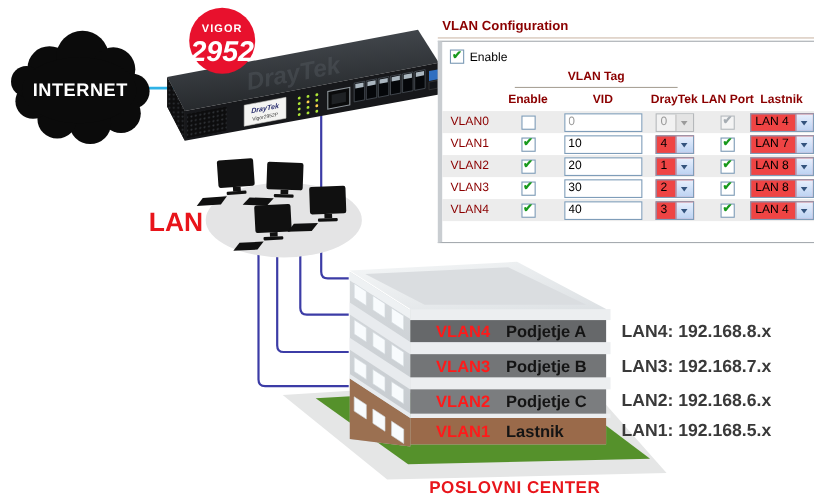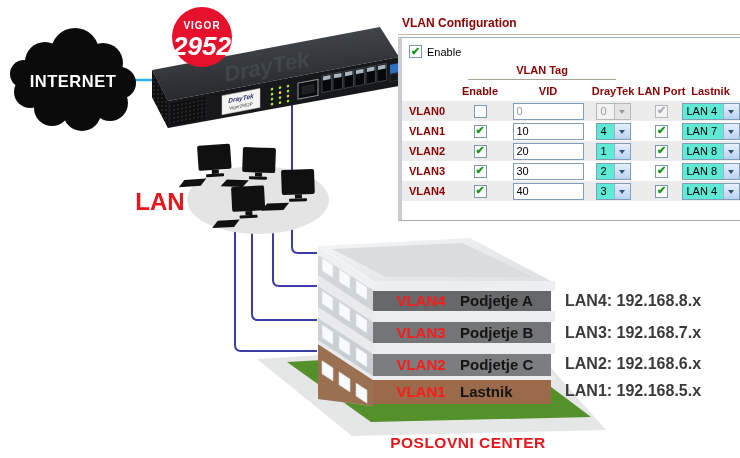--- a/index.html
+++ b/index.html
@@ -21,26 +21,26 @@
     line-height:1;margin-top:-1px;}
   .xp-check.dim{border-color:#b3b8bc;background:#f4f4f4;}
   .xp-check.dim.on::after{color:#a6adb3;}
   .vlantag{display:block;margin-left:66px;width:148px;text-align:center;color:#8b0000;
     font-weight:bold;padding:4px 0 3px;border-bottom:1px solid #aaa398;}
   .cols{display:grid;grid-template-columns:50px 56px 80px 50px 47px 51px;align-items:center;}
   .cols > *{justify-self:center;white-space:nowrap;}
   .col-headers{padding:5px 0 4px;color:#8b0000;font-weight:bold;}
   .vrow{height:20px;}
   .vrow.striped{background:#ececec;}
-  .rname{color:#8b0000;font-weight:bold;}
+  .rname{color:#8b0000;font-weight:normal;}
   .xp-input{width:66px;height:15px;border:1px solid #7f9db9;font:11px "Liberation Sans",sans-serif;
     padding:0 0 0 3px;background:#fff;color:#000;}
   .xp-input.dim{color:#9a9a9a;}
   .xp-combo{display:inline-flex;align-items:center;height:17px;border:1px solid #7f9db9;
-    background:#5eead4;box-sizing:border-box;}
+    background:#ef4444;box-sizing:border-box;}
   .xp-combo .cb-val{padding:0 3px 0 4px;min-width:10px;text-align:left;}
   .combo-subnet .cb-val{min-width:33px;}
   .cb-btn{width:15px;height:15px;background:linear-gradient(#e7effd,#bcd2f2);
     border-left:1px solid #9ab0cf;display:flex;align-items:center;justify-content:center;}
   .cb-btn::after{content:"";border:3.5px solid transparent;border-top:4.5px solid #33537d;margin-top:4px;}
   .xp-combo.dim{border-color:#b5b8bb;background:#f2f2f2;}
   .xp-combo.dim .cb-val{color:#9a9a9a;}
   .xp-combo.dim .cb-btn{background:#e4e4e4;border-left-color:#c0c0c0;}
   .xp-combo.dim .cb-btn::after{border-top-color:#9a9a9a;}
 </style>

